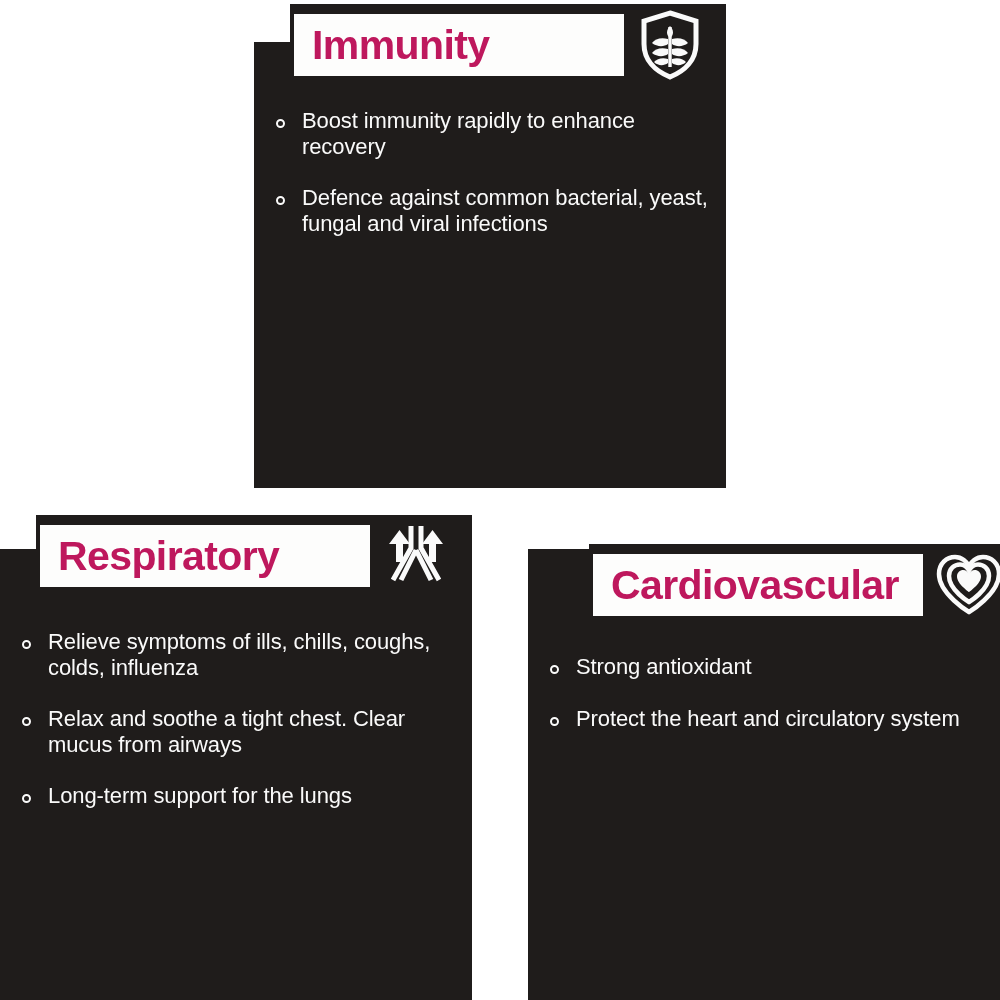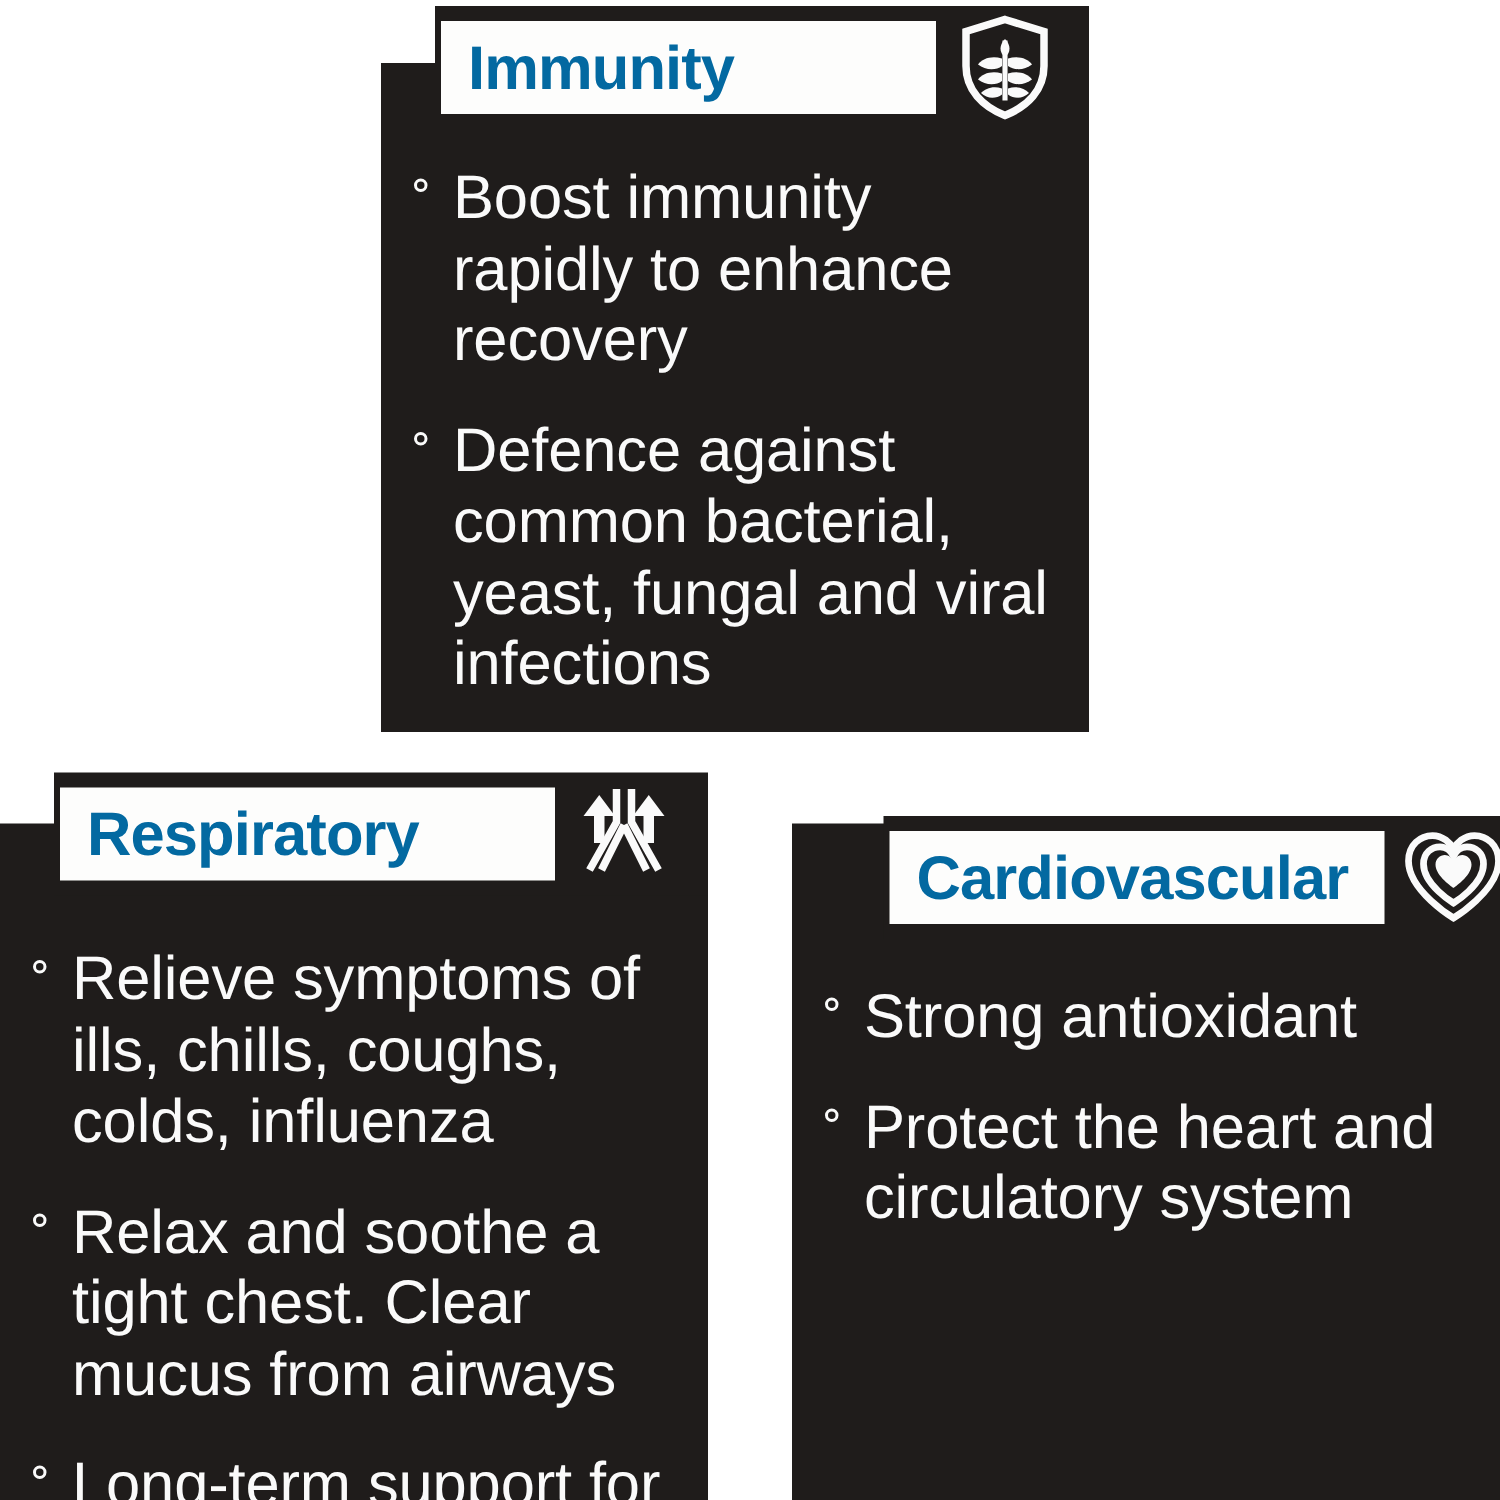--- a/index.html
+++ b/index.html
@@ -38,21 +38,21 @@
     box-sizing: border-box;
   }
   .title-plate {
     background: #fdfdfc;
     height: 62px;
     display: flex;
     align-items: center;
     box-sizing: border-box;
   }
   .title-text {
-    color: #0369a1;
+    color: #be185d;
     font-family: "Liberation Sans", sans-serif;
     font-weight: bold;
     font-size: 41px;
     letter-spacing: -0.6px;
     line-height: 1;
     white-space: nowrap;
   }
   .icon-slot {
     display: flex;
     align-items: center;
@@ -66,21 +66,21 @@
     margin: 0;
     padding: 0;
     color: #fafafa;
   }
   .bullet {
     position: relative;
     display: block;
     padding-left: 30px;
     margin-bottom: 26px;
     font-family: "Liberation Sans", sans-serif;
-    font-size: 41px;
+    font-size: 22px;
     line-height: 1.16;
     color: #fafafa;
     font-weight: 400;
     letter-spacing: -0.1px;
   }
   .bullet:last-child { margin-bottom: 0; }
   .bullet .dot {
     position: absolute;
     left: 4px;
     top: 11px;

